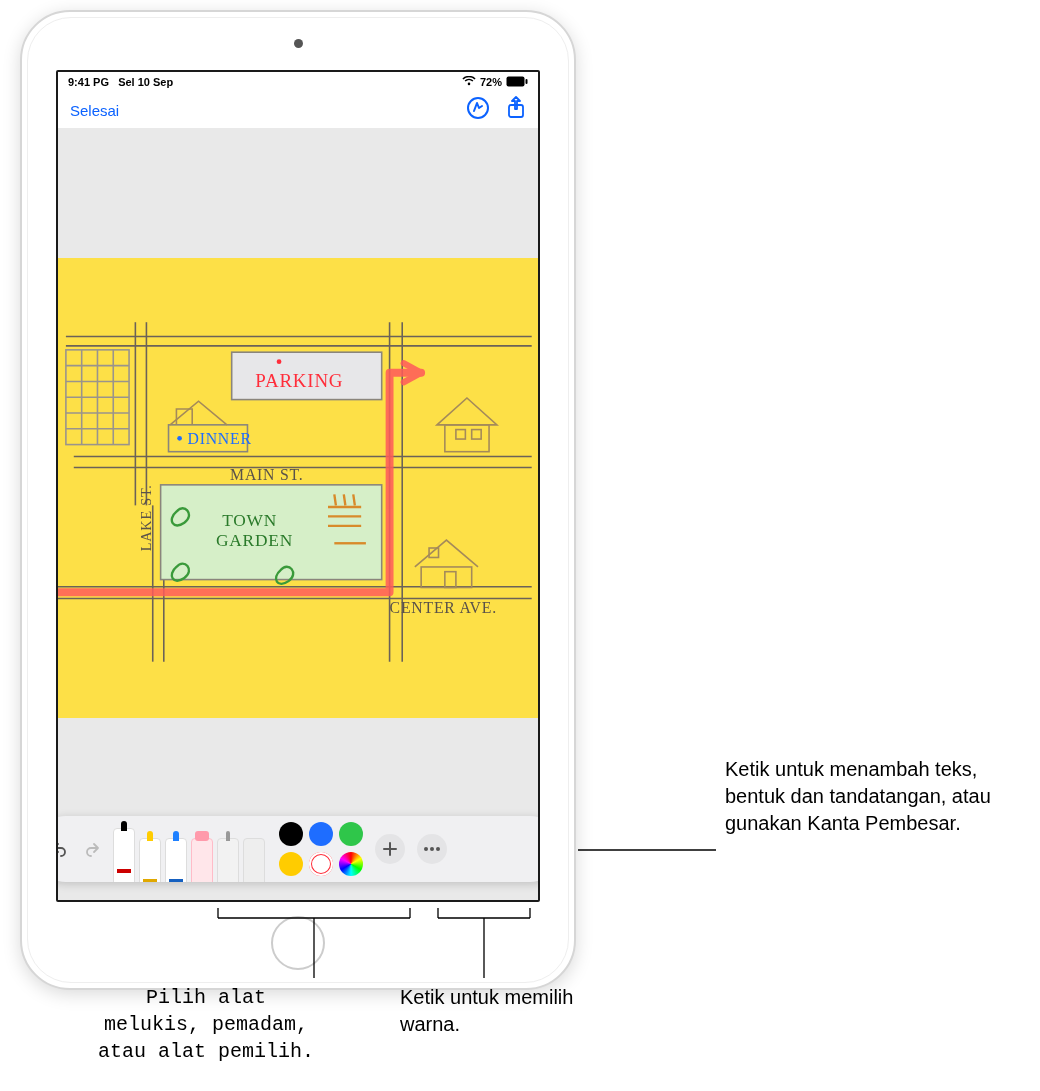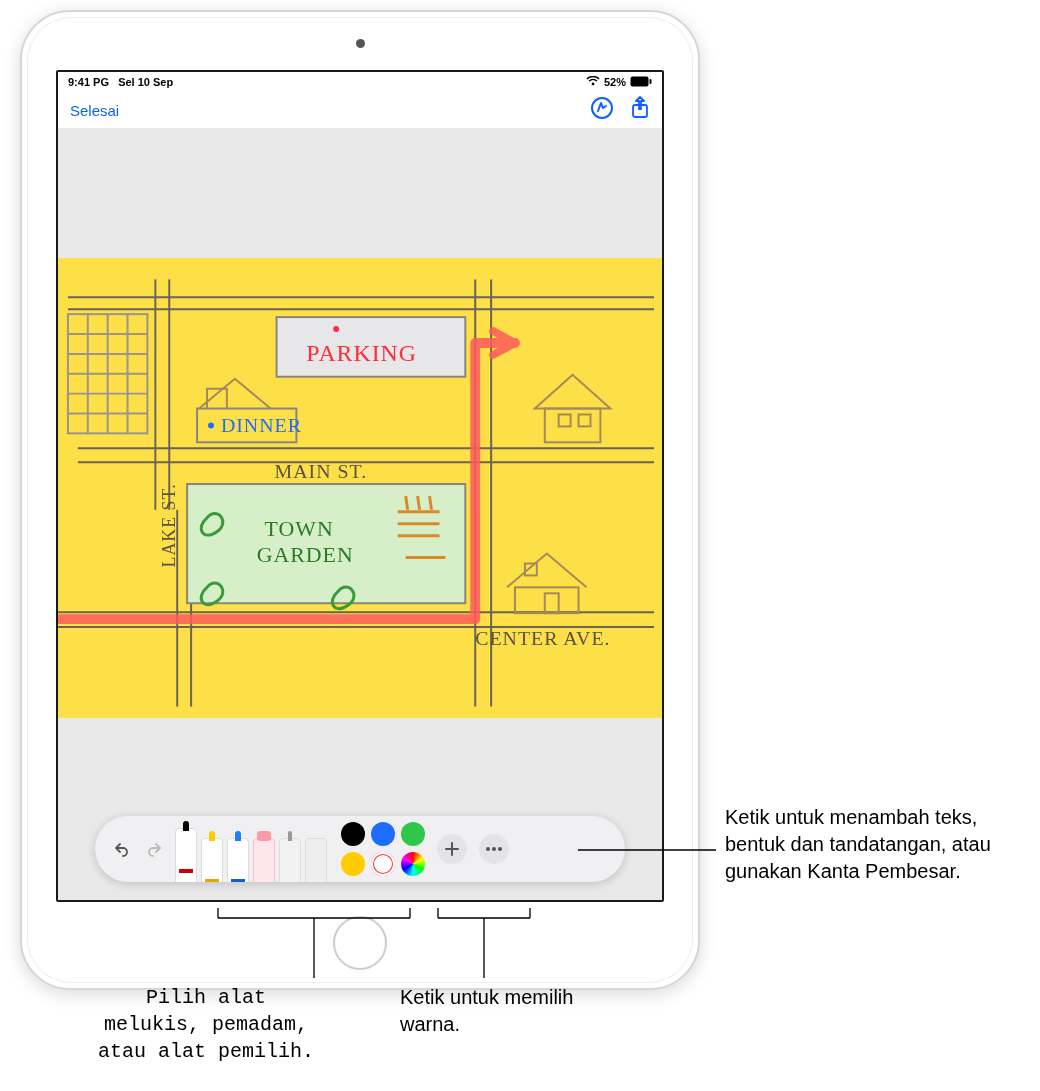--- a/index.html
+++ b/index.html
@@ -7,21 +7,21 @@
     font-family: -apple-system, "Helvetica Neue", Helvetica, Arial, sans-serif;
     background: #fff;
     width: 1040px;
     height: 1091px;
     position: relative;
   }
   .ipad-frame {
     position: absolute;
     left: 20px;
     top: 10px;
-    width: 680px;
+    width: 556px;
     height: 980px;
     border-radius: 50px;
     background: #fff;
     border: 2px solid #d6d6d6;
     box-shadow: 0 4px 18px rgba(0,0,0,.15);
   }
   .ipad-frame::before { 
     content:"";
     position:absolute; inset:5px;
     border-radius:44px;
@@ -209,21 +209,21 @@
         <span>9:41 PG</span>
         &nbsp;
         <span>Sel 10 Sep</span>
       </span>
       <span class="status-right">
         <span class="wifi-icon">
           <svg width="14" height="10" viewBox="0 0 14 10">
               <path d="M7 9.2a1.3 1.3 0 1 0 0-2.6 1.3 1.3 0 0 0 0 2.6Zm-3.4-3.6a5 5 0 0 1 6.8 0l1-1a6.4 6.4 0 0 0-8.8 0l1 1Zm-2.2-2.2a8.2 8.2 0 0 1 11.2 0l1-1a9.6 9.6 0 0 0-13.2 0l1 1Z" fill="#000"></path>
             </svg>
         </span>
-        <span>52%</span>
+        <span>72%</span>
         <span class="battery-icon">
           <svg width="22" height="11" viewBox="0 0 22 11">
               <rect x="0.5" y="0.5" width="18" height="10" rx="2" fill="#000"></rect>
               <rect x="19.5" y="3" width="2" height="5" rx="1" fill="#000"></rect>
             </svg>
         </span>
       </span>
     </div>
 
     <div class="nav-bar">
@@ -376,15 +376,15 @@
 
 <svg class="callout-line" style="left:0;top:0" width="1040" height="1091">
 
   <path d="M578 850 H716"></path>
 
   <path d="M218 918 H410 M218 918 v-10 M410 918 v-10 M314 918 V978"></path>
 
   <path d="M438 918 H530 M438 918 v-10 M530 918 v-10 M484 918 V978"></path>
 </svg>
 
-<div class="callout" style="left:725px; top:804px; width:290px">Ketik untuk menambah teks, bentuk dan tandatangan, atau gunakan Kanta Pembesar.</div>
+<div class="callout" style="left:725px; top:756px; width:290px">Ketik untuk menambah teks, bentuk dan tandatangan, atau gunakan Kanta Pembesar.</div>
 <div class="callout right-align" style="left:96px; top:984px; width:220px">Pilih alat melukis, pemadam, atau alat pemilih.</div>
 <div class="callout" style="left:400px; top:984px; width:180px">Ketik untuk memilih warna.</div>
 
 </body></html>

